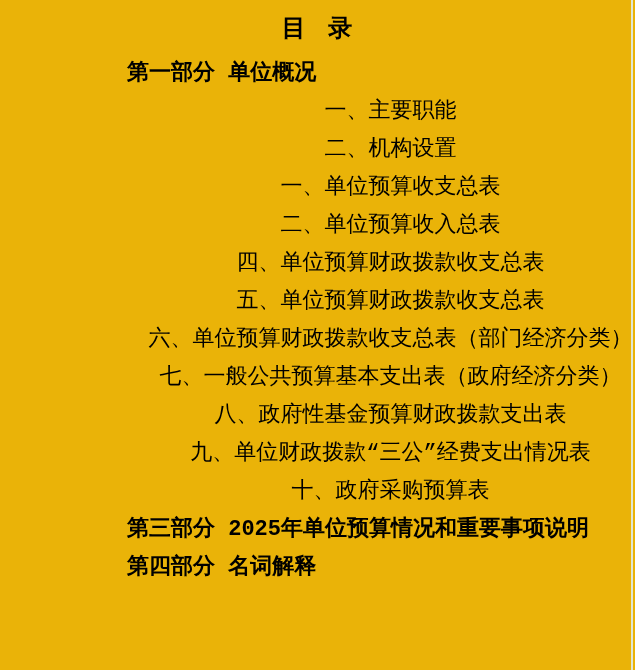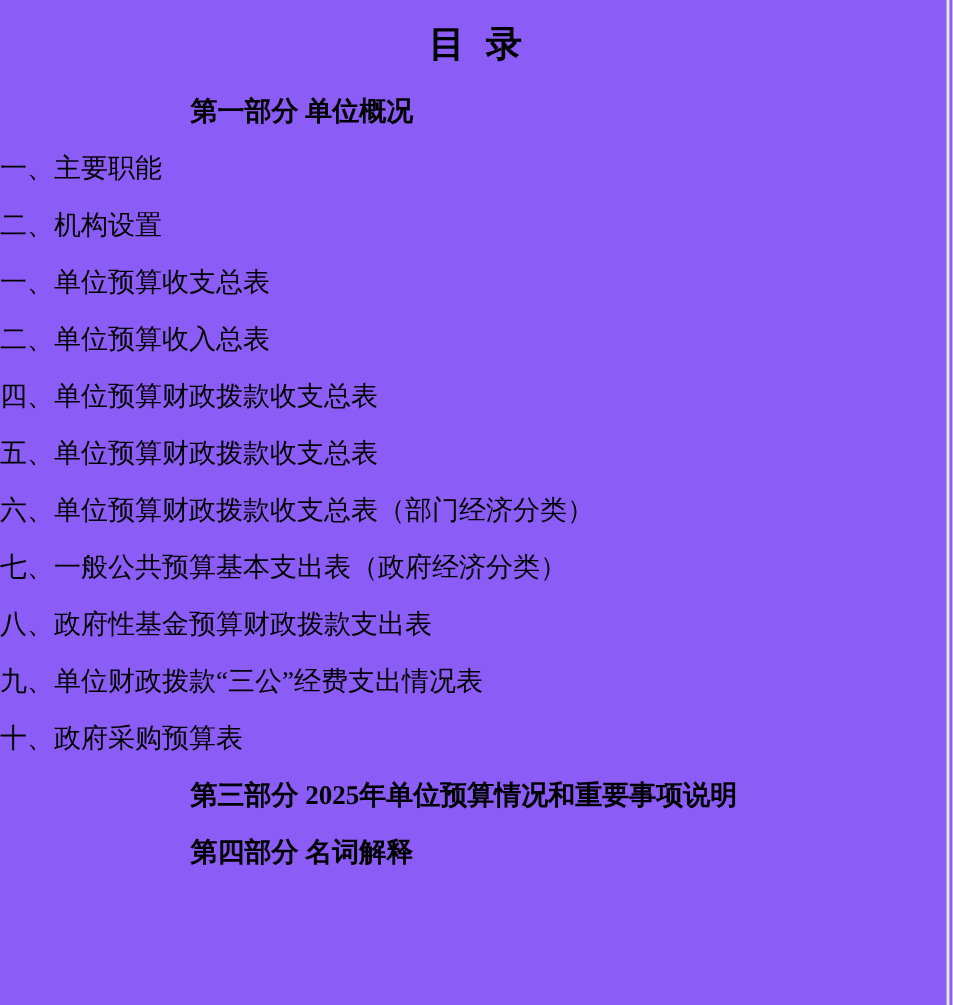--- a/index.html
+++ b/index.html
@@ -4,23 +4,23 @@
 <style>
   html, body {
     margin: 0;
     padding: 0;
     background: #ffffff;
   }
   .page {
     position: relative;
     width: 635px;
     height: 670px;
-    background: #8b5cf6;
+    background: #eab308;
     overflow: hidden;
-    font-family: Liberation Serif, serif;
+    font-family: Liberation Mono, monospace;
     color: #000000;
   }
   .edge-line {
     position: absolute;
     top: 0;
     right: 2px;
     width: 2px;
     height: 100%;
     background: #dfe7d5;
   }
@@ -33,30 +33,32 @@
     letter-spacing: 1px;
     line-height: 34px;
     color: #000000;
   }
   .toc {
     margin-top: 8px;
   }
   .toc-line {
     height: 38px;
     line-height: 38px;
-    font-size: 18px;
+    font-size: 22px;
     white-space: nowrap;
     color: #000000;
   }
   .toc-line.section {
     padding-left: 127px;
     font-weight: 700;
   }
   .toc-line.item {
+    padding-left: 146px;
     font-weight: 400;
+    text-align: center;
   }
 </style>
 </head>
 <body>
 
 <div class="page">
   <div class="doc-title">目 录</div>
 
   <div class="toc">
     <div class="toc-line section">第一部分 单位概况</div>

